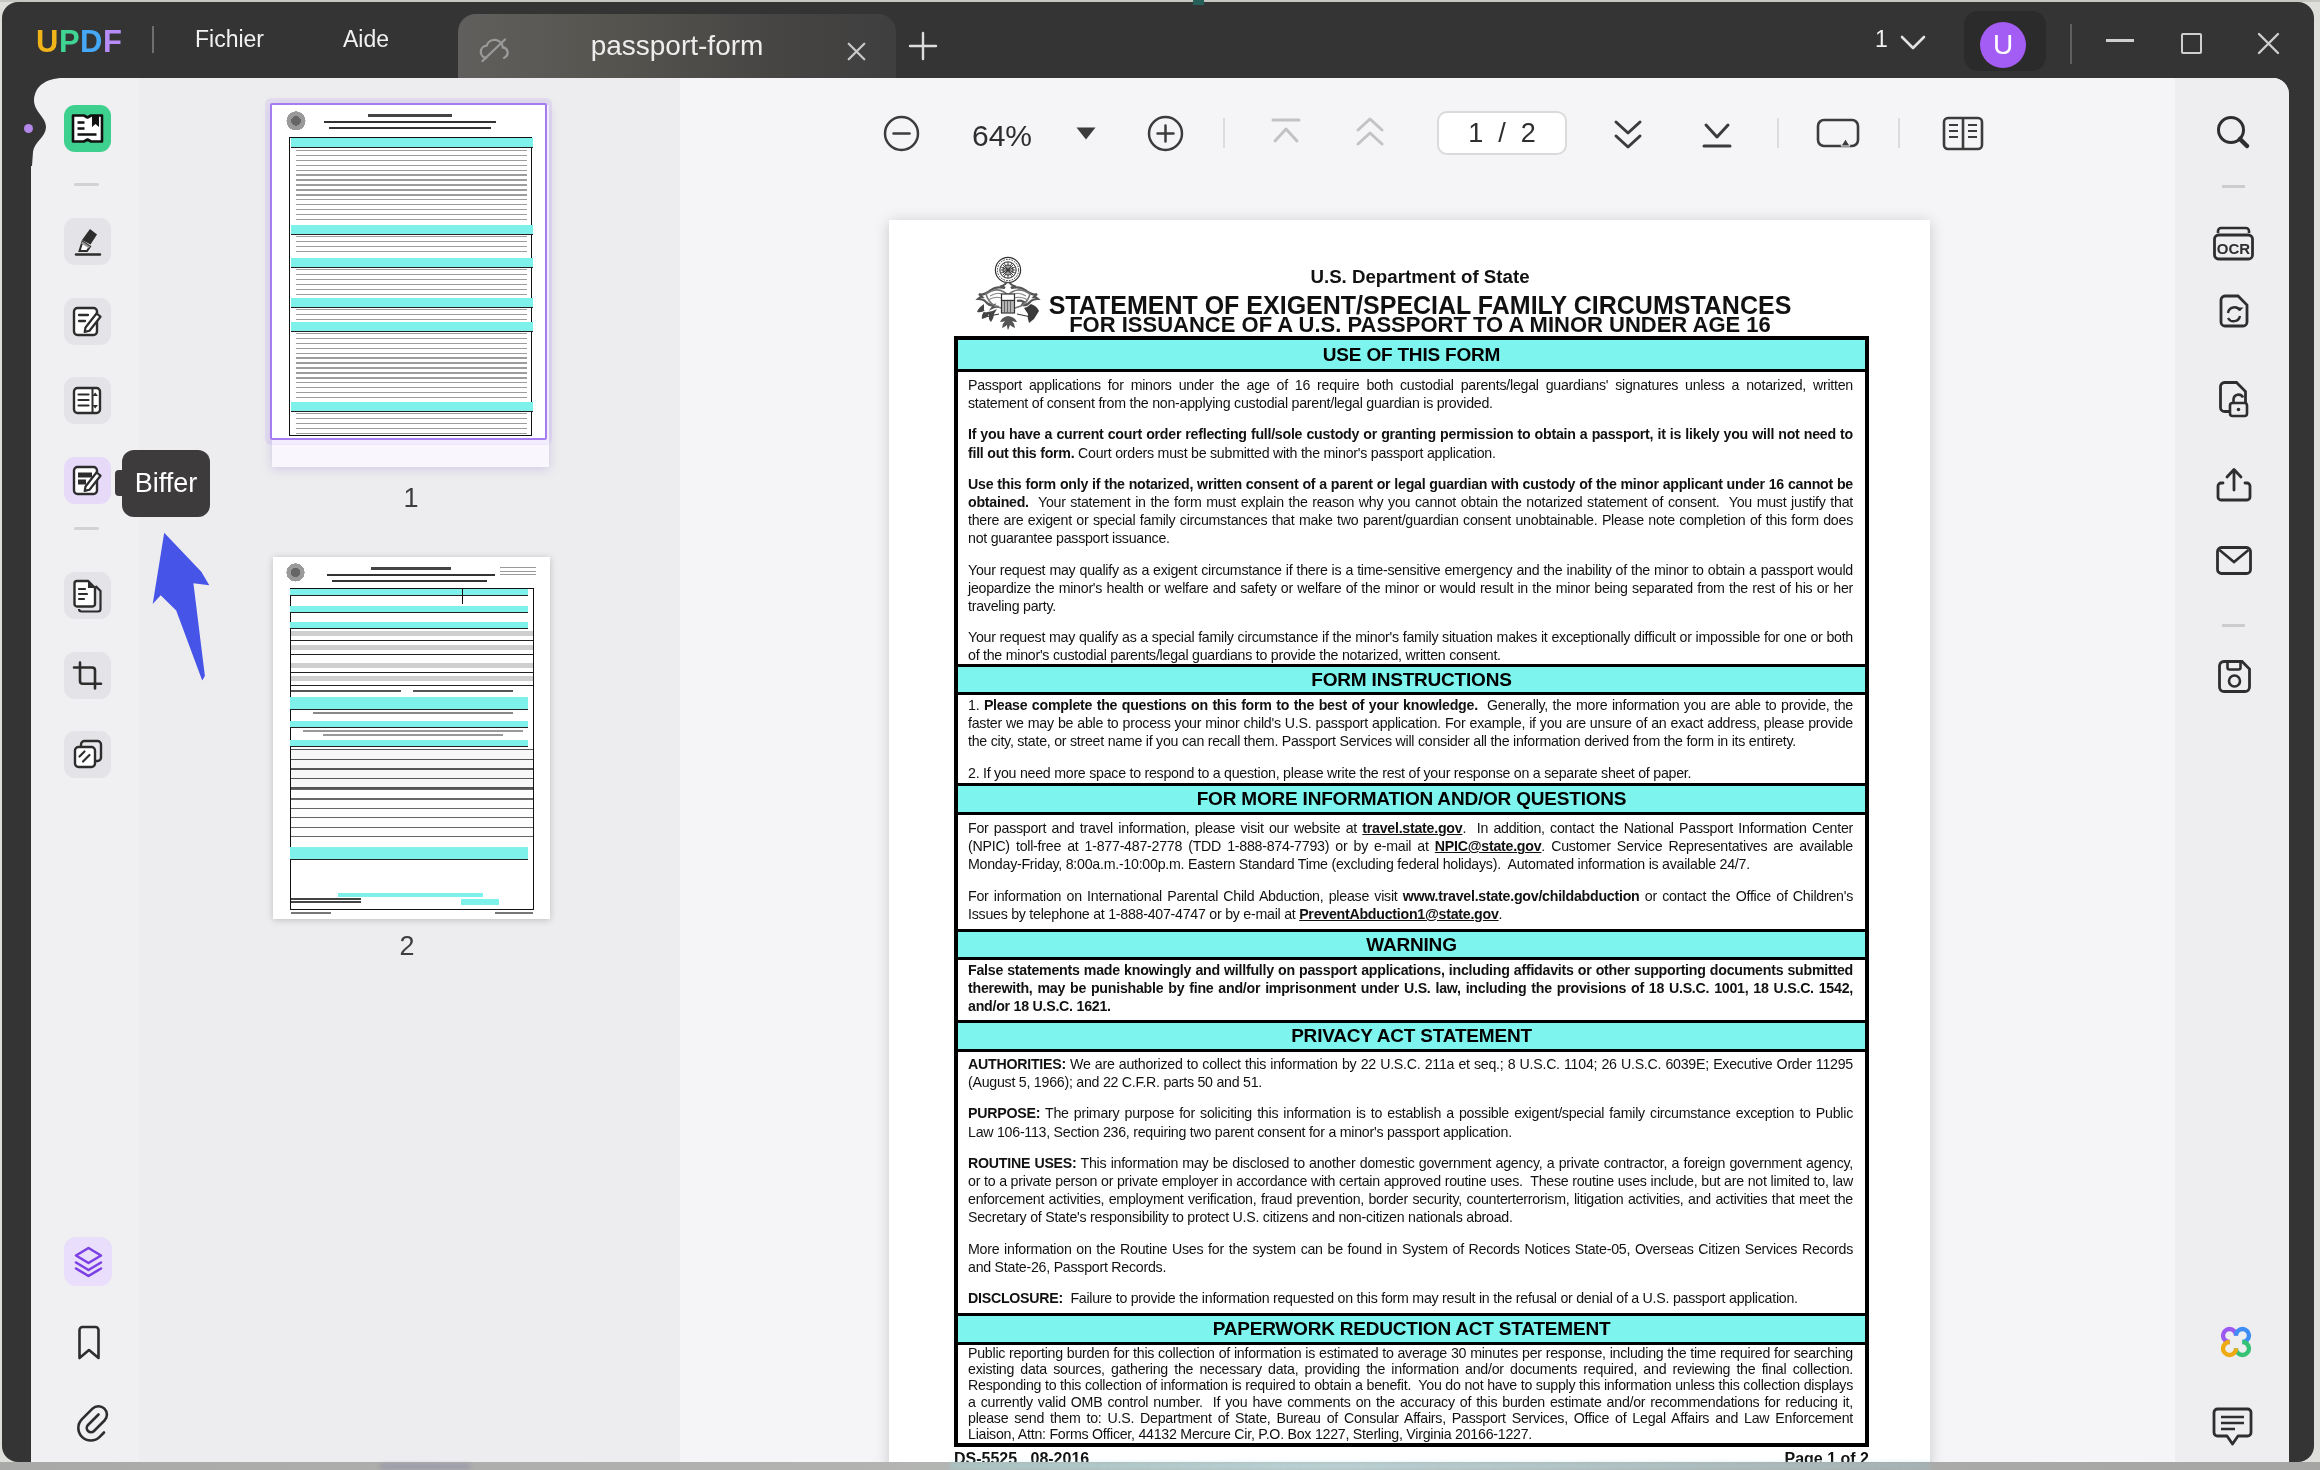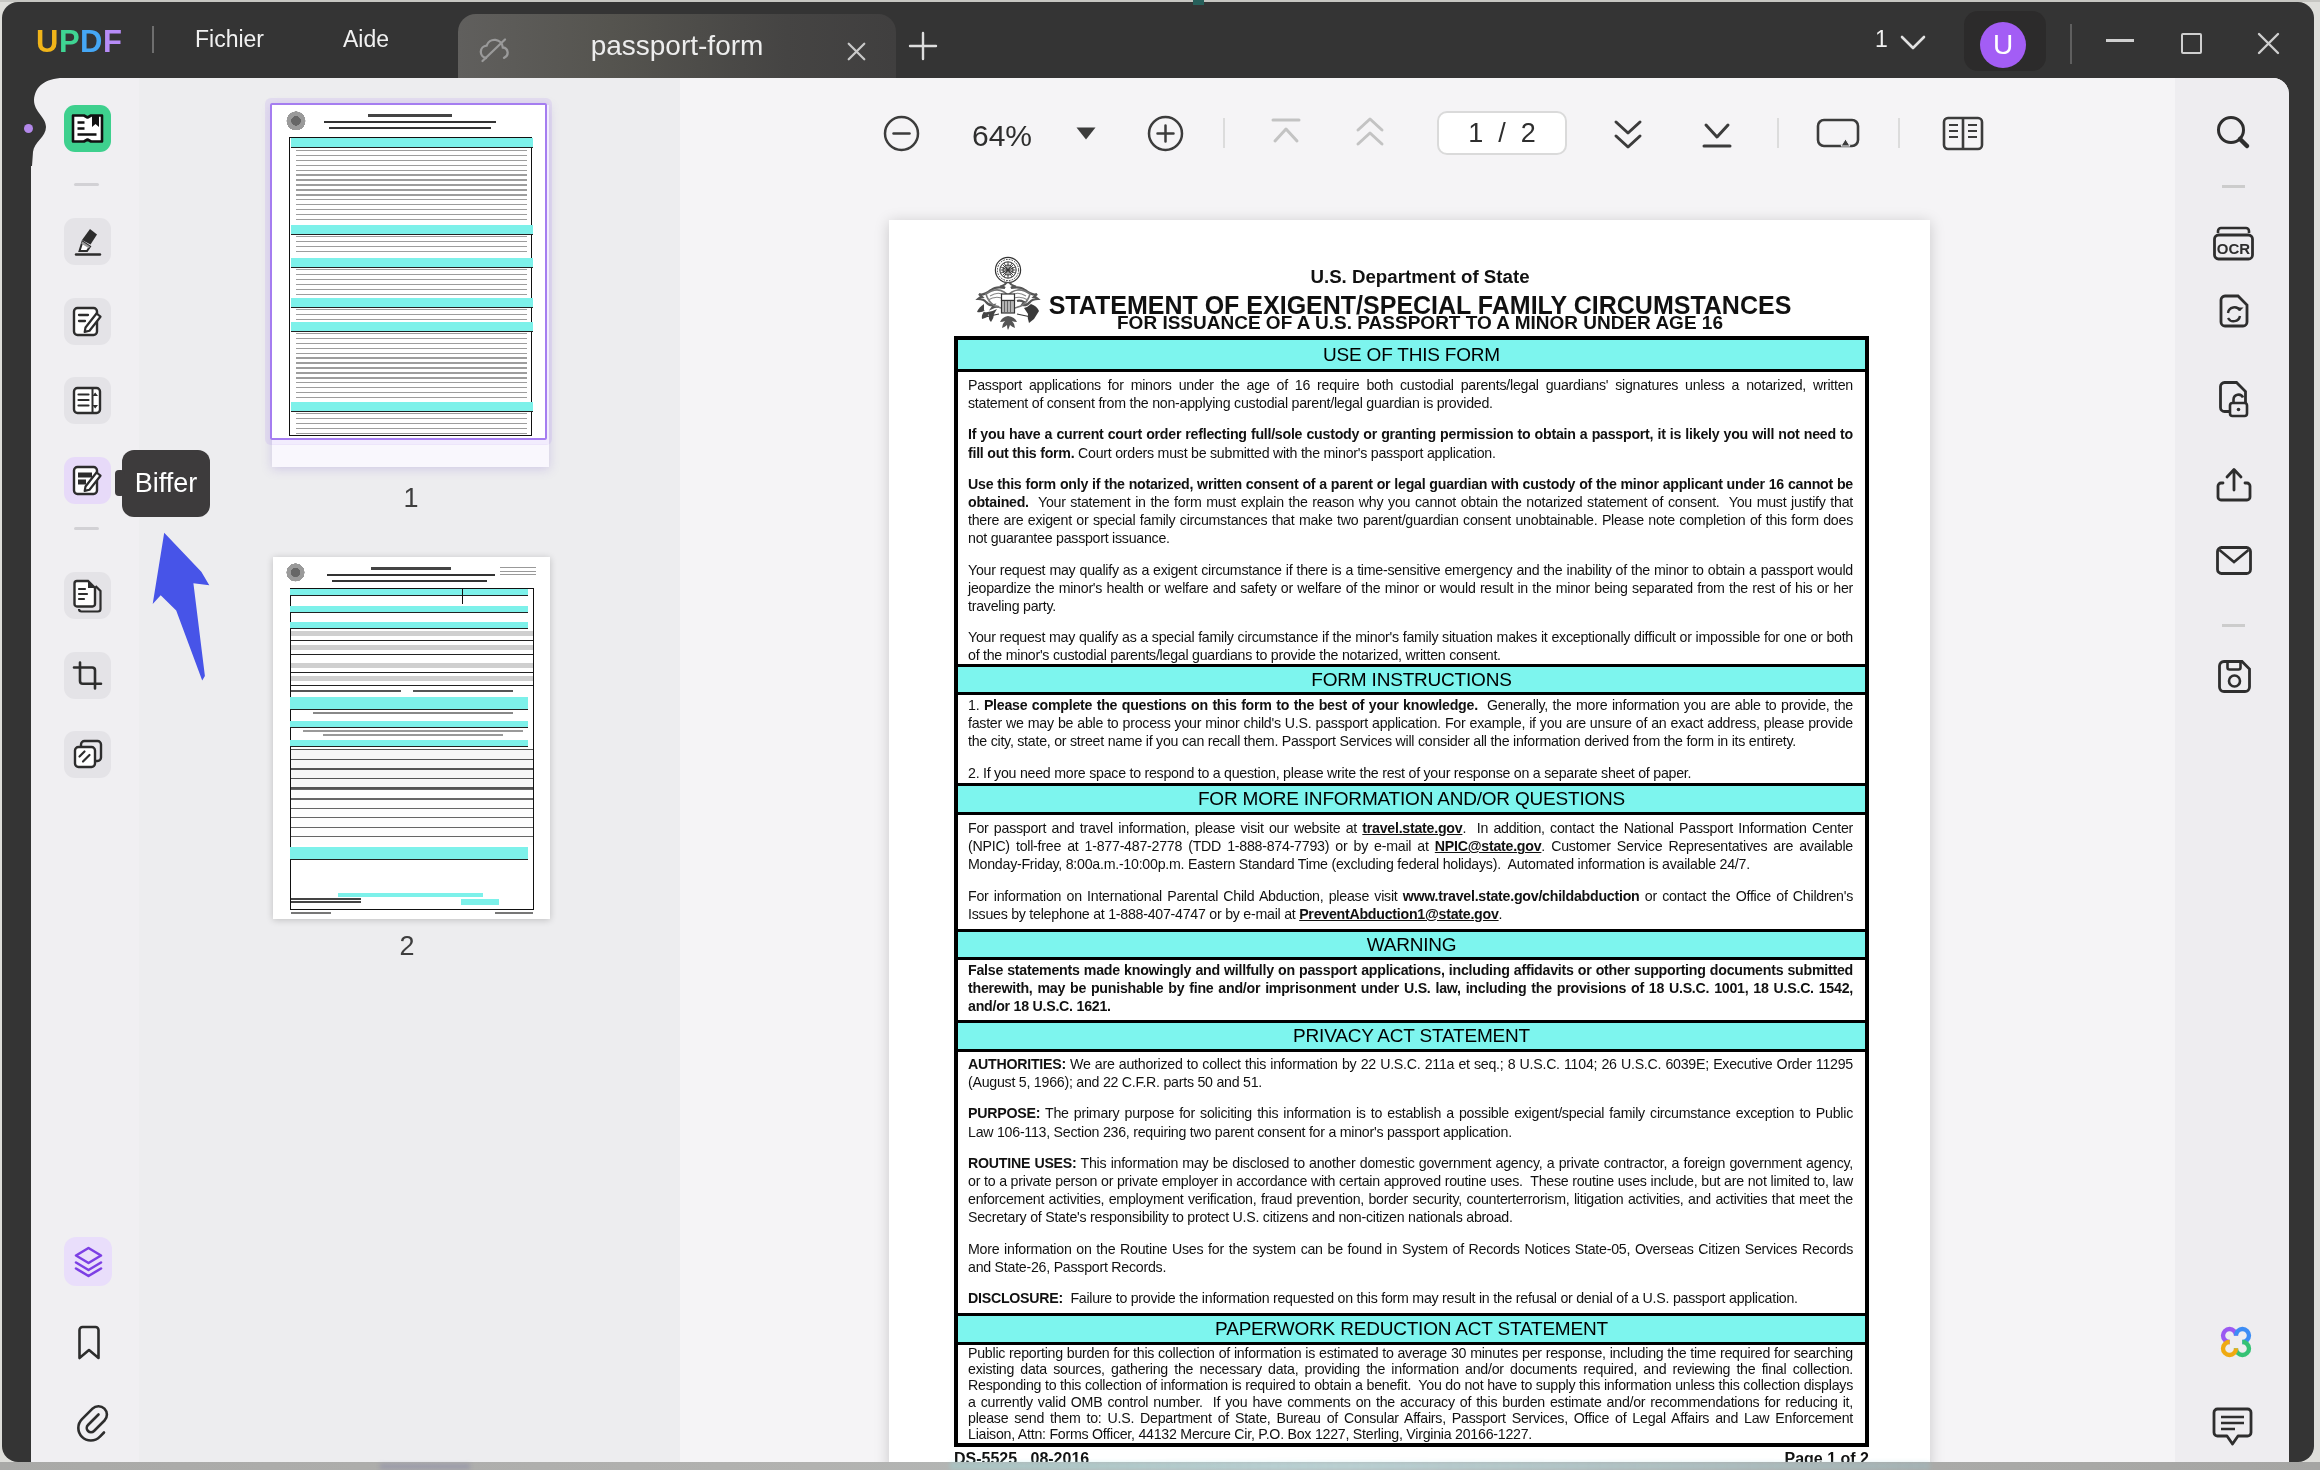--- a/index.html
+++ b/index.html
@@ -24,21 +24,21 @@
 .raildiv { position:absolute; left:43px; width:25px; height:3px; border-radius:2px; background:#d2d1d5; }
 .t1bar { position:absolute; left:18.5px; width:242px; height:10px; background:#7df1ea; border-bottom:1.3px solid #222; }
 .t1txt { position:absolute; left:24px; width:231px; background:repeating-linear-gradient(180deg,#9d9d9d 0 1.4px,transparent 1.4px 4.9px); }
 .t2bar { position:absolute; left:17px; width:238px; height:8px; background:#7df1ea; border-bottom:1px solid #222; }
 #page { position:absolute; left:858px; top:142px; width:1041px; height:1250px;
   background:#fff; box-shadow:0 2px 14px rgba(0,0,0,0.18); }
 .ptitle { position:absolute; left:0; width:1062px; text-align:center; font-weight:bold; color:#111; }
 #formbox { position:absolute; left:65px; top:116px; width:915px; height:1111px;
   border:4px solid #000; background:#fff; }
 .cb { background:#7df5ee; border-top:3px solid #000; border-bottom:3px solid #000;
-  font-weight:normal; font-size:19px; letter-spacing:-0.2px; color:#000;
+  font-weight:bold; font-size:19px; letter-spacing:-0.2px; color:#000;
   display:flex; align-items:center; justify-content:center; }
 .wsec { padding-left:10px; padding-right:12px; overflow:hidden; }
 .wsec p { font-size:14.2px; letter-spacing:-0.25px; line-height:18.2px; color:#111; text-align:justify;
   margin:0 0 13px 0; }
 .wsec p.tight { line-height:16.2px; }
 </style>
 </head>
 <body>
 <div id="stage">
   <div id="win"></div>
@@ -207,21 +207,21 @@
           <rect x="27.5" y="38" width="13" height="6.5" fill="#fff" stroke="#333" stroke-width="1.2"></rect>
           <rect x="27.5" y="44.5" width="13" height="12.5" fill="#b5b5b5" stroke="#333" stroke-width="1.2"></rect>
           <path d="M30.5 45 v11.5 M33.5 45 v11.5 M36.5 45 v11.5" stroke="#666" stroke-width="1"></path>
           <path d="M25 58 l-14 3 M43 58 l14 3" stroke="#333" stroke-width="1.2"></path>
           <path d="M10 48 q-5 3 -7 8 q5 1 8 -2 q-4 5 -3 9 q5 -1 7 -5 q-1 5 2 8 q3 -4 3 -8 l3 -5 q-7 4 -13 3 Z" fill="#444"></path>
           <path d="M57 48 q6 2 8 7 l-5 8 -5 4 q-2 -5 -1 -9 l-4 -6 q4 -1 7 -4 Z" fill="#3a3a3a"></path>
           <path d="M34 60 q-6 1 -8 6 q3 0 5 -1 q-3 3 -3 7 q3 -1 5 -3 q0 3 1 5 q1 -2 2 -5 q2 2 5 3 q0 -4 -3 -7 q2 1 5 1 q-2 -5 -9 -6 Z" fill="#555"></path>
         </svg>
         <div class="ptitle" style="top:46px;font-size:18.7px;">U.S. Department of State</div>
         <div class="ptitle" style="top:71px;font-size:25px;">STATEMENT OF EXIGENT/SPECIAL FAMILY CIRCUMSTANCES</div>
-        <div class="ptitle" style="top:92px;font-size:19px;">FOR ISSUANCE OF A U.S. PASSPORT TO A MINOR UNDER AGE 16</div>
+        <div class="ptitle" style="top:92px;font-size:22px;">FOR ISSUANCE OF A U.S. PASSPORT TO A MINOR UNDER AGE 16</div>
         <div id="formbox">
           <div class="cb" style="height:32px;border-top:none;">USE OF THIS FORM</div>
           <div class="wsec" style="height:292px;padding-top:4px;">
             <p>Passport applications for minors under the age of 16 require both custodial parents/legal guardians' signatures unless a notarized, written statement of consent from the non-applying custodial parent/legal guardian is provided.</p>
             <p><b>If you have a current court order reflecting full/sole custody or granting permission to obtain a passport, it is likely you will not need to fill out this form.</b> Court orders must be submitted with the minor's passport application.</p>
             <p><b>Use this form only if the notarized, written consent of a parent or legal guardian with custody of the minor applicant under 16 cannot be obtained.</b>&nbsp; Your statement in the form must explain the reason why you cannot obtain the notarized statement of consent.&nbsp; You must justify that there are exigent or special family circumstances that make two parent/guardian consent unobtainable. Please note completion of this form does not guarantee passport issuance.</p>
             <p>Your request may qualify as a exigent circumstance if there is a time-sensitive emergency and the inability of the minor to obtain a passport would jeopardize the minor's health or welfare and safety or welfare of the minor or would result in the minor being separated from the rest of his or her traveling party.</p>
             <p>Your request may qualify as a special family circumstance if the minor's family situation makes it exceptionally difficult or impossible for one or both of the minor's custodial parents/legal guardians to provide the notarized, written consent.</p>
           </div>
           <div class="cb" style="height:31px;">FORM INSTRUCTIONS</div>

